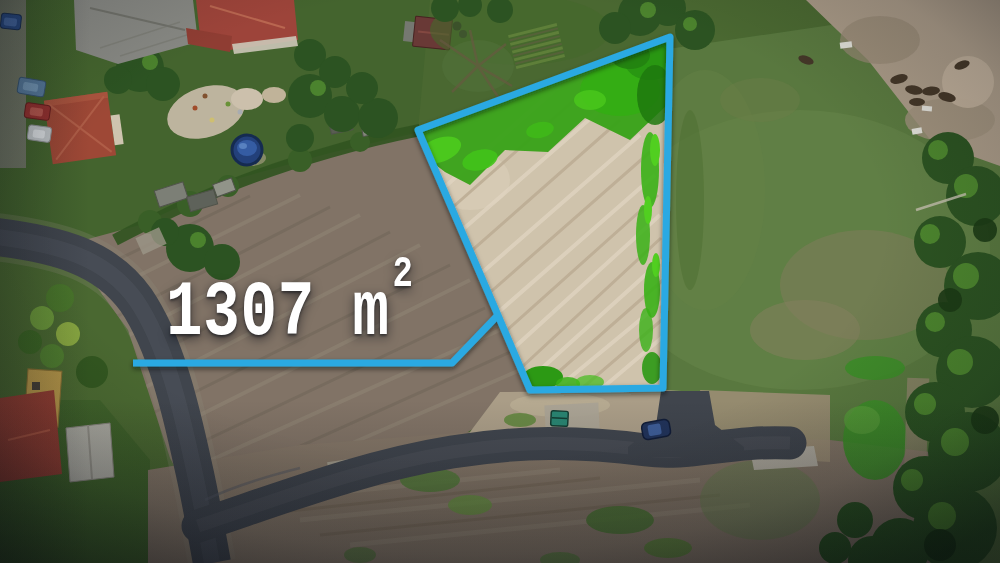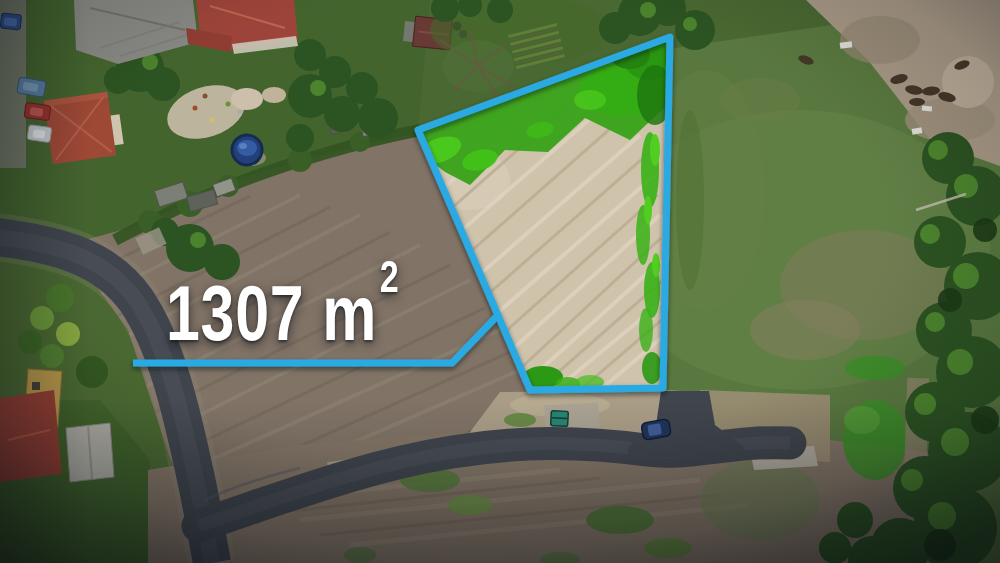--- a/index.html
+++ b/index.html
@@ -1,17 +1,17 @@
 <!DOCTYPE html>
 <html style="--accent: #2aa9e2; --text-color: #ffffff; --grass-base: #4d6c31; --grass-right-field: #5d7d40; --dirt-field: #877869; --plot-sand: #daccb3; --plot-green: #3aa916; --road-asphalt: #43474e; --paddock-sand: #b0a08b; --tree-dark: #2e5621; --roof-red: #a5463a; --roof-gray: #8e8e87; --pool-blue: #24427e; --car-navy: #22345c; --container-teal: #2b8a74;"><head>
 <meta charset="utf-8">
 <style>
   html,body{margin:0;padding:0;background:#0a0d12;}
   .stage{position:relative;width:1000px;height:563px;overflow:hidden;
-         font-family:Liberation Sans, sans-serif;}
+         font-family:Liberation Mono, monospace;}
   .stage>svg{position:absolute;left:0;top:0;display:block;}
   .area-label{position:absolute;left:166px;top:274px;color:var(--text-color,#ffffff);
     font-weight:700;font-size:78px;line-height:1;letter-spacing:1px;white-space:nowrap;
     transform:scaleX(.78);transform-origin:left center;
     text-shadow:0 4px 12px rgba(8,12,20,.60),0 2px 3px rgba(8,12,20,.50);}
   .area-label sup{font-size:.56em;position:relative;top:-.48em;margin-left:.08em;}
   .accent-stroke{stroke:var(--accent,#2aa9e2);}
 </style>
 </head>
 <body>

